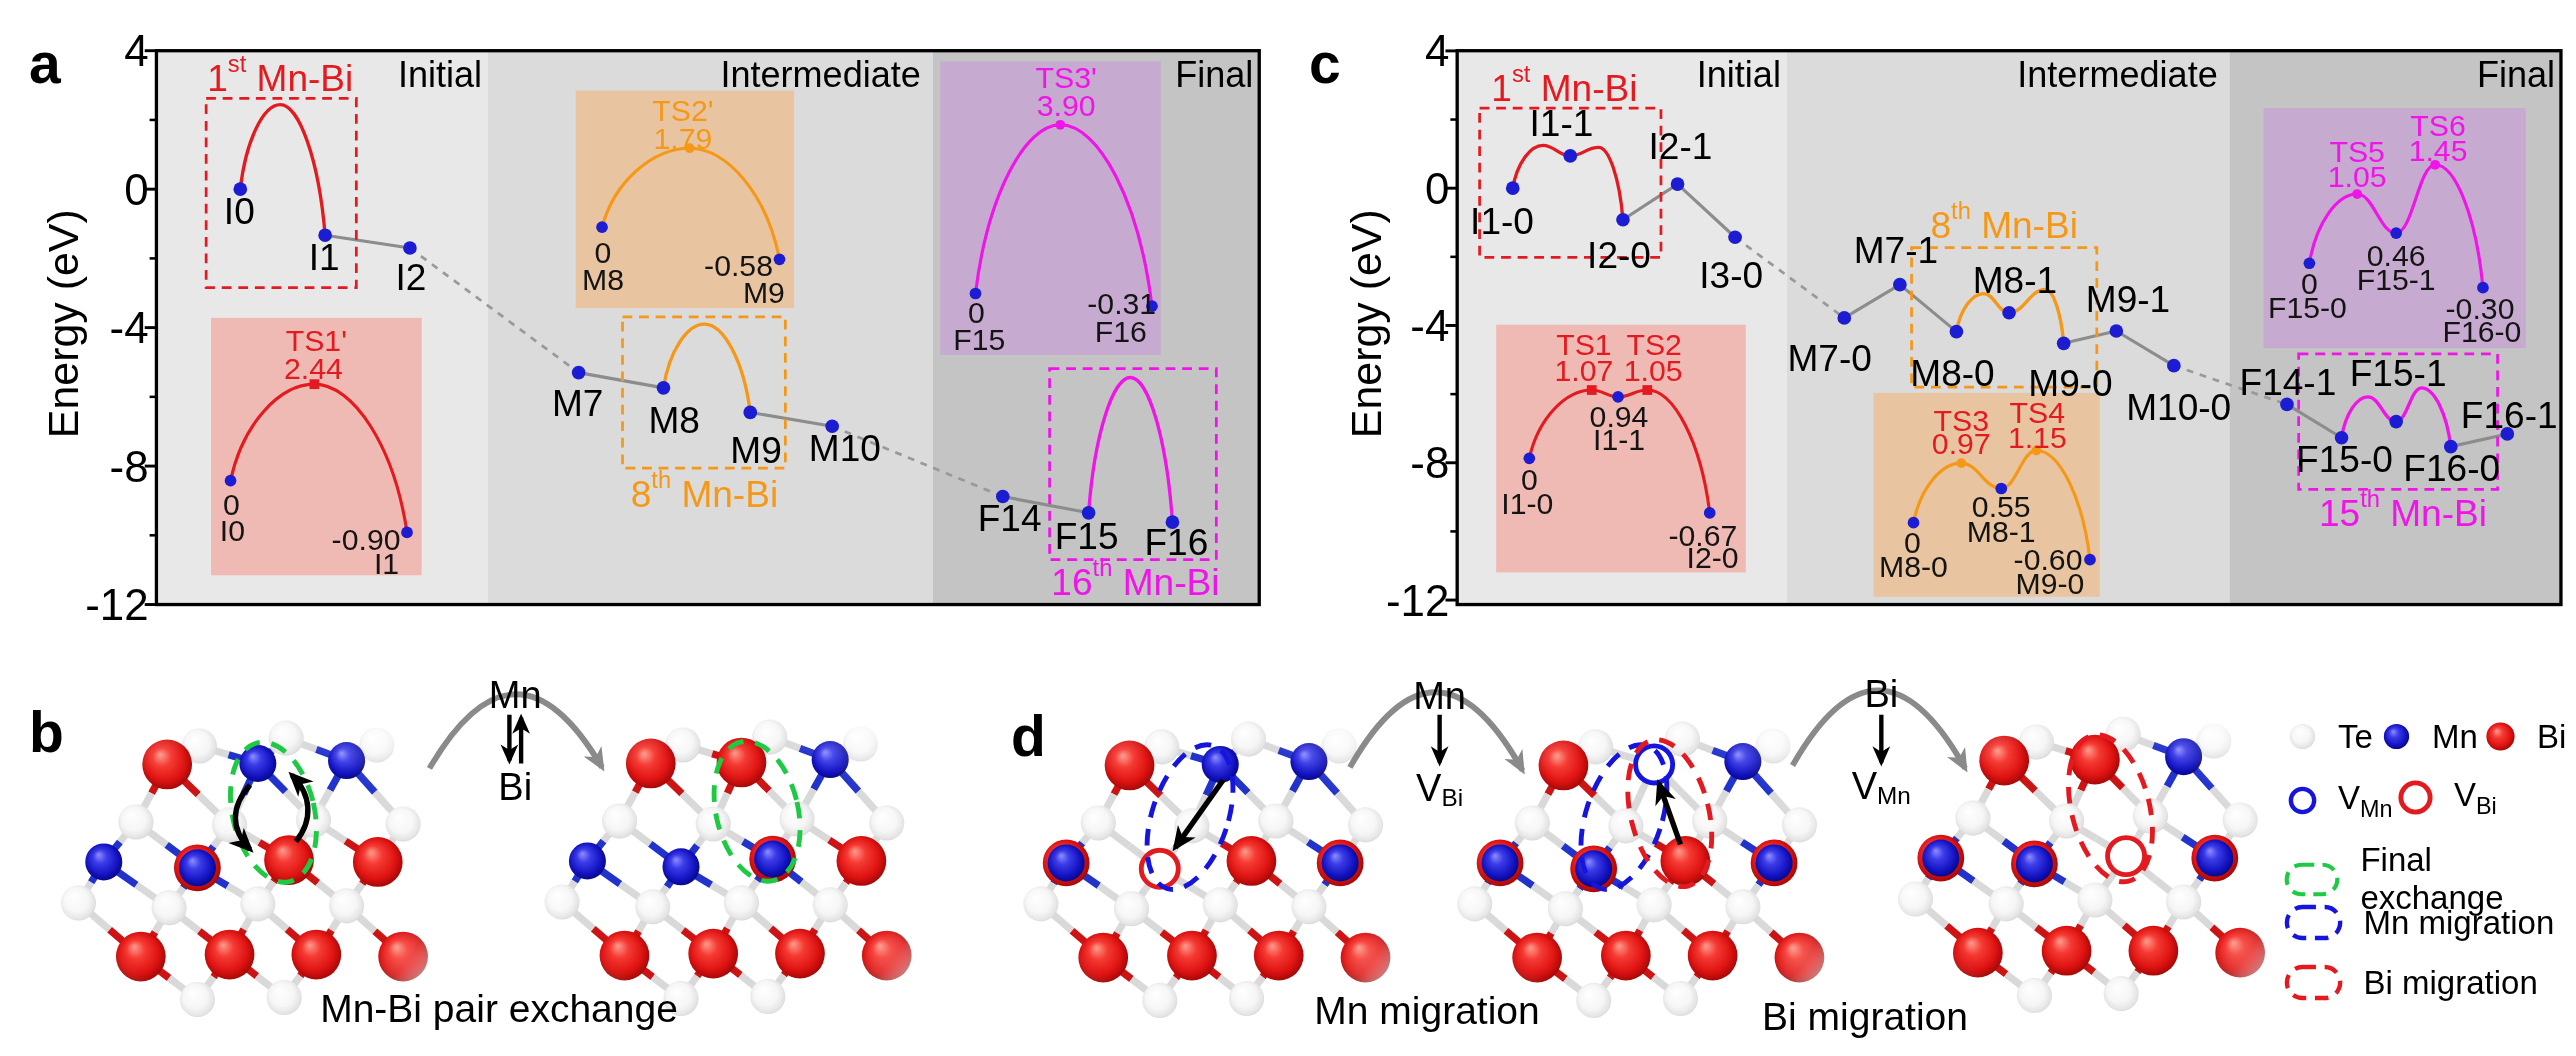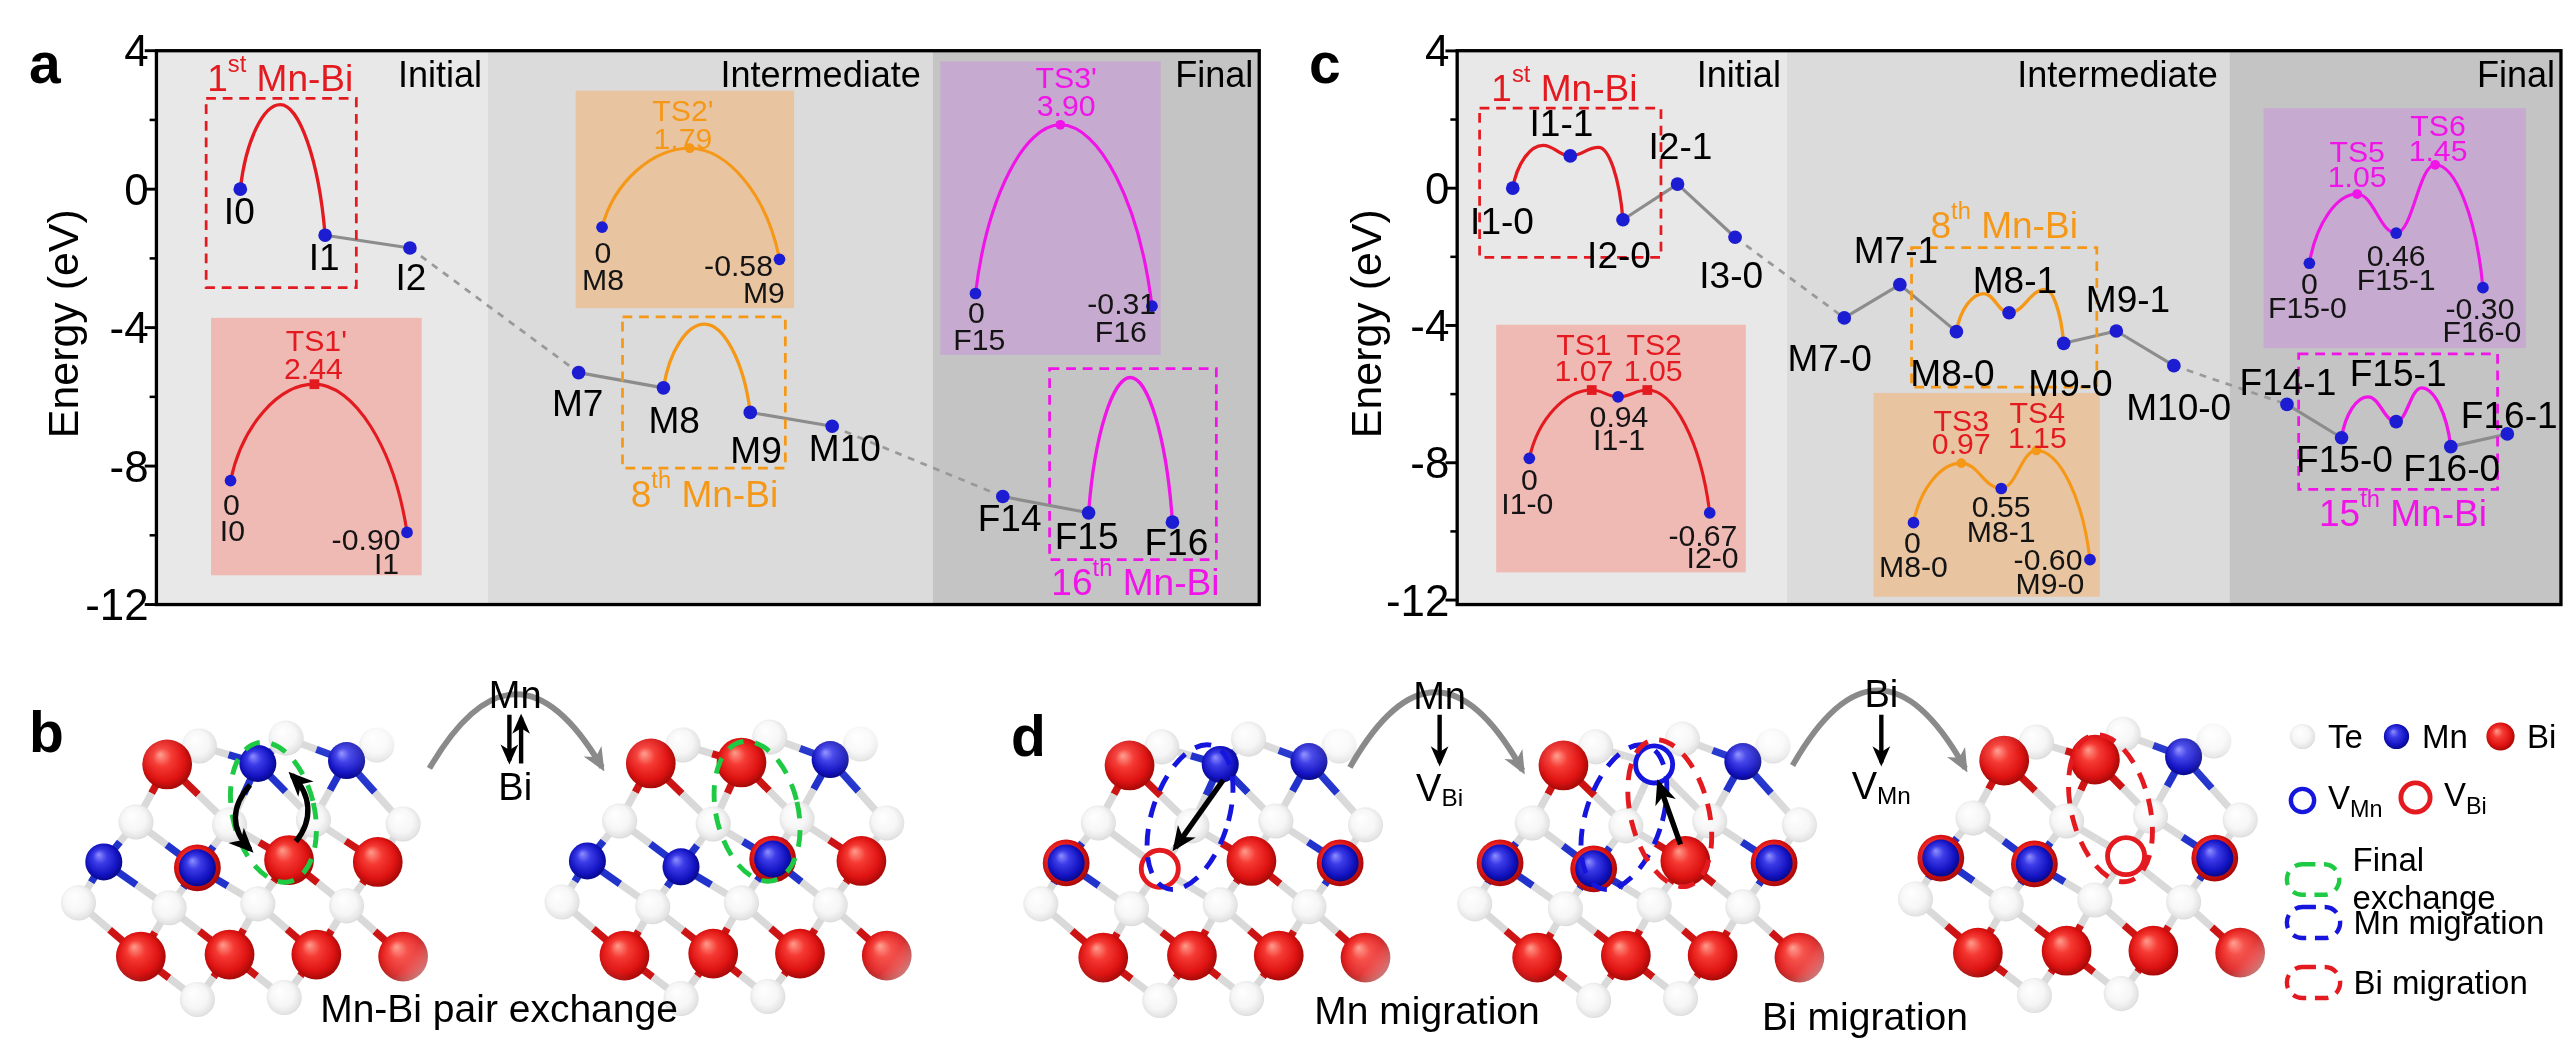--- a/index.html
+++ b/index.html
@@ -4,21 +4,21 @@
 <style>
   html,body{margin:0;padding:0;background:#fff;}
   #figure{position:relative;width:2576px;height:1056px;background:#ffffff;overflow:hidden;
           font-family:"Liberation Sans",sans-serif;}
   #fig-svg{position:absolute;left:0;top:0;}
   .overlay{position:absolute;color:#000;white-space:nowrap;}
   .panel-letter{font-weight:bold;font-size:57px;line-height:1;}
   .caption{font-size:39px;transform:translateX(-50%);text-align:center;}
   #legend{position:absolute;left:2261px;top:706px;width:312px;}
   .lg-row{position:absolute;display:flex;align-items:center;}
-  .lg-label{font-size:33px;color:#000;margin-left:9px;}
+  .lg-label{font-size:33px;color:#000;margin-left:19px;}
   .lg-label sub{font-size:23.4px;}
   svg text{font-family:"Liberation Sans",sans-serif;}
 </style>
 </head>
 <body>
 
 <div id="figure">
   <svg id="fig-svg" width="2576" height="1056" viewBox="0 0 2641 1083">
       <defs>
         <radialGradient id="g-te" cx="0.5" cy="0.5" r="0.62" fx="0.36" fy="0.3">

